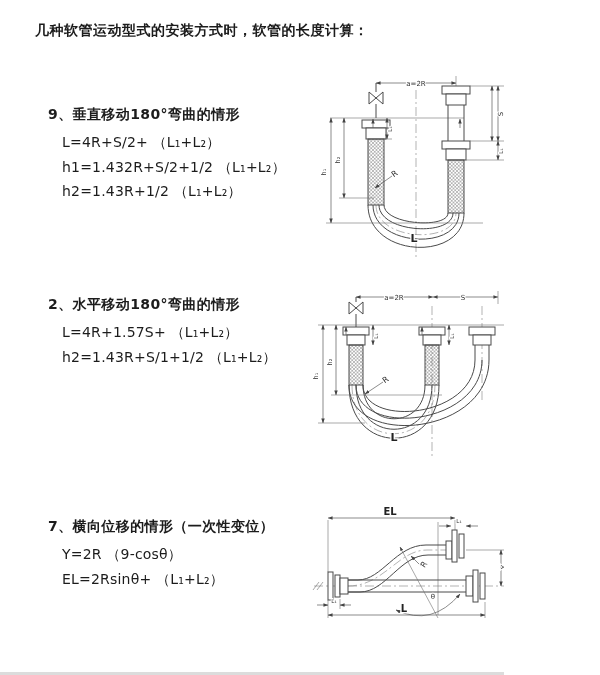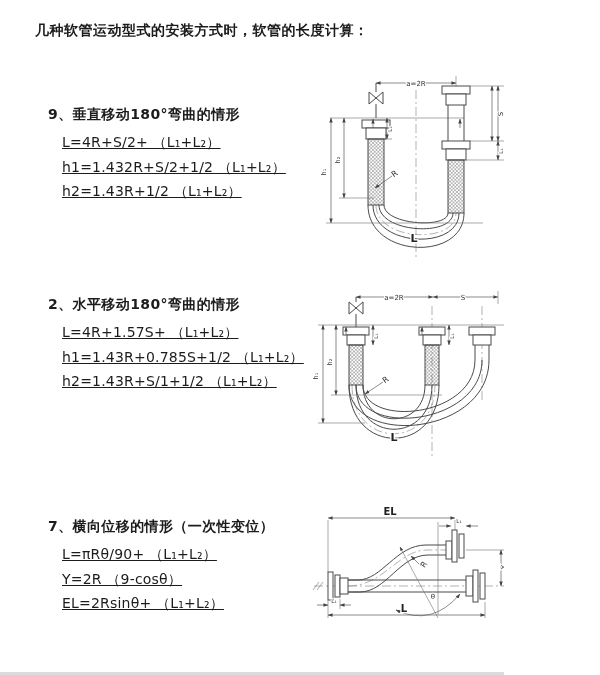--- a/index.html
+++ b/index.html
@@ -2,21 +2,21 @@
 <html><head>
 <meta charset="utf-8">
 <style>
   html,body{margin:0;padding:0;background:#fff;}
   .page{position:relative;width:504px;height:675px;background:#fff;overflow:hidden;
         font-family:"DejaVu Sans","Liberation Sans",sans-serif;color:#1c1c1c;}
   .title{position:absolute;left:35px;top:22px;font-size:14px;font-weight:600;letter-spacing:.5px;}
   .section{position:absolute;left:48px;}
   .sec1{top:106px;} .sec2{top:296px;} .sec3{top:518px;}
   .heading{font-size:14px;font-weight:600;letter-spacing:.4px;margin-bottom:6px;}
-  .formula{font-size:14px;font-weight:500;letter-spacing:.2px;line-height:24.5px;padding-left:14px;white-space:nowrap;text-decoration:underline;}
+  .formula{font-size:14px;font-weight:500;letter-spacing:.2px;line-height:24.5px;padding-left:14px;white-space:nowrap;}
   svg{position:absolute;}
   #d1{left:310px;top:66px;} #d2{left:305px;top:278px;} #d3{left:300px;top:500px;}
   .art{fill:none;stroke:#4a4a4a;stroke-width:1;}
   .artf{fill:#fff;stroke:#4a4a4a;stroke-width:1;}
   .hrect{stroke:#4a4a4a;stroke-width:1;}
   .thin{fill:none;stroke:#6e6e6e;stroke-width:.6;}
   .dim{fill:none;stroke:#5a5a5a;stroke-width:.7;}
   .cl{fill:none;stroke:#808080;stroke-width:.6;stroke-dasharray:9 3 2 3;}
   text.dl{font-family:"DejaVu Sans",sans-serif;fill:#333;paint-order:stroke;stroke:#fff;stroke-width:2px;}
   text.bl{font-family:"DejaVu Sans",sans-serif;fill:#222;font-weight:600;paint-order:stroke;stroke:#fff;stroke-width:2.5px;}
@@ -106,21 +106,20 @@
     <text class="dl" x="82" y="63" font-size="5.5" text-anchor="middle" transform="rotate(-90 82 63)">L₁</text>
 
     <line class="dim" x1="82" y1="110" x2="65" y2="122" marker-end="url(#ar1)"></line>
     <text class="dl" x="86" y="110" font-size="8" text-anchor="middle" transform="rotate(-35 86 110)">R</text>
     <text class="bl" x="104" y="176" font-size="11" text-anchor="middle">L</text>
   </svg>
 
   <div class="section sec2">
     <div class="heading">2、水平移动180°弯曲的情形</div>
     <div class="formula">L=4R+1.57S+ （L₁+L₂）</div>
-    <div class="formula">h1=1.43R+0.785S+1/2 （L₁+L₂）</div>
     <div class="formula">h2=1.43R+S/1+1/2 （L₁+L₂）</div>
   </div>
 
   <svg id="d2" width="295" height="185" viewBox="0 0 295 185">
     <defs>
       <marker id="ar2" markerWidth="7" markerHeight="5" refX="6.5" refY="2.5" orient="auto-start-reverse">
         <path d="M0,0 L7,2.5 L0,5 Z" fill="#444"></path>
       </marker>
       <pattern id="ht2" width="3.5" height="3.5" patternUnits="userSpaceOnUse">
         <path d="M0,3.5 L3.5,0 M0,0 L3.5,3.5" stroke="#777" stroke-width="0.5"></path>
@@ -187,21 +186,20 @@
     <line class="dim" x1="144" y1="47" x2="144" y2="67" marker-start="url(#ar2)" marker-end="url(#ar2)"></line>
     <text class="dl" x="149" y="58" font-size="5.5" text-anchor="middle" transform="rotate(-90 149 58)">L₁</text>
 
     <line class="dim" x1="78" y1="104" x2="60" y2="116" marker-end="url(#ar2)"></line>
     <text class="dl" x="82" y="104" font-size="8" text-anchor="middle" transform="rotate(-35 82 104)">R</text>
     <text class="bl" x="89" y="163" font-size="11" text-anchor="middle">L</text>
   </svg>
 
   <div class="section sec3">
     <div class="heading">7、横向位移的情形（一次性变位）</div>
-    <div class="formula">L=πRθ/90+ （L₁+L₂）</div>
     <div class="formula">Y=2R （9-cosθ）</div>
     <div class="formula">EL=2Rsinθ+ （L₁+L₂）</div>
   </div>
 
   <svg id="d3" width="300" height="145" viewBox="0 0 300 145">
     <defs>
       <marker id="ar3" markerWidth="7" markerHeight="5" refX="6.5" refY="2.5" orient="auto-start-reverse">
         <path d="M0,0 L7,2.5 L0,5 Z" fill="#444"></path>
       </marker>
     </defs>

